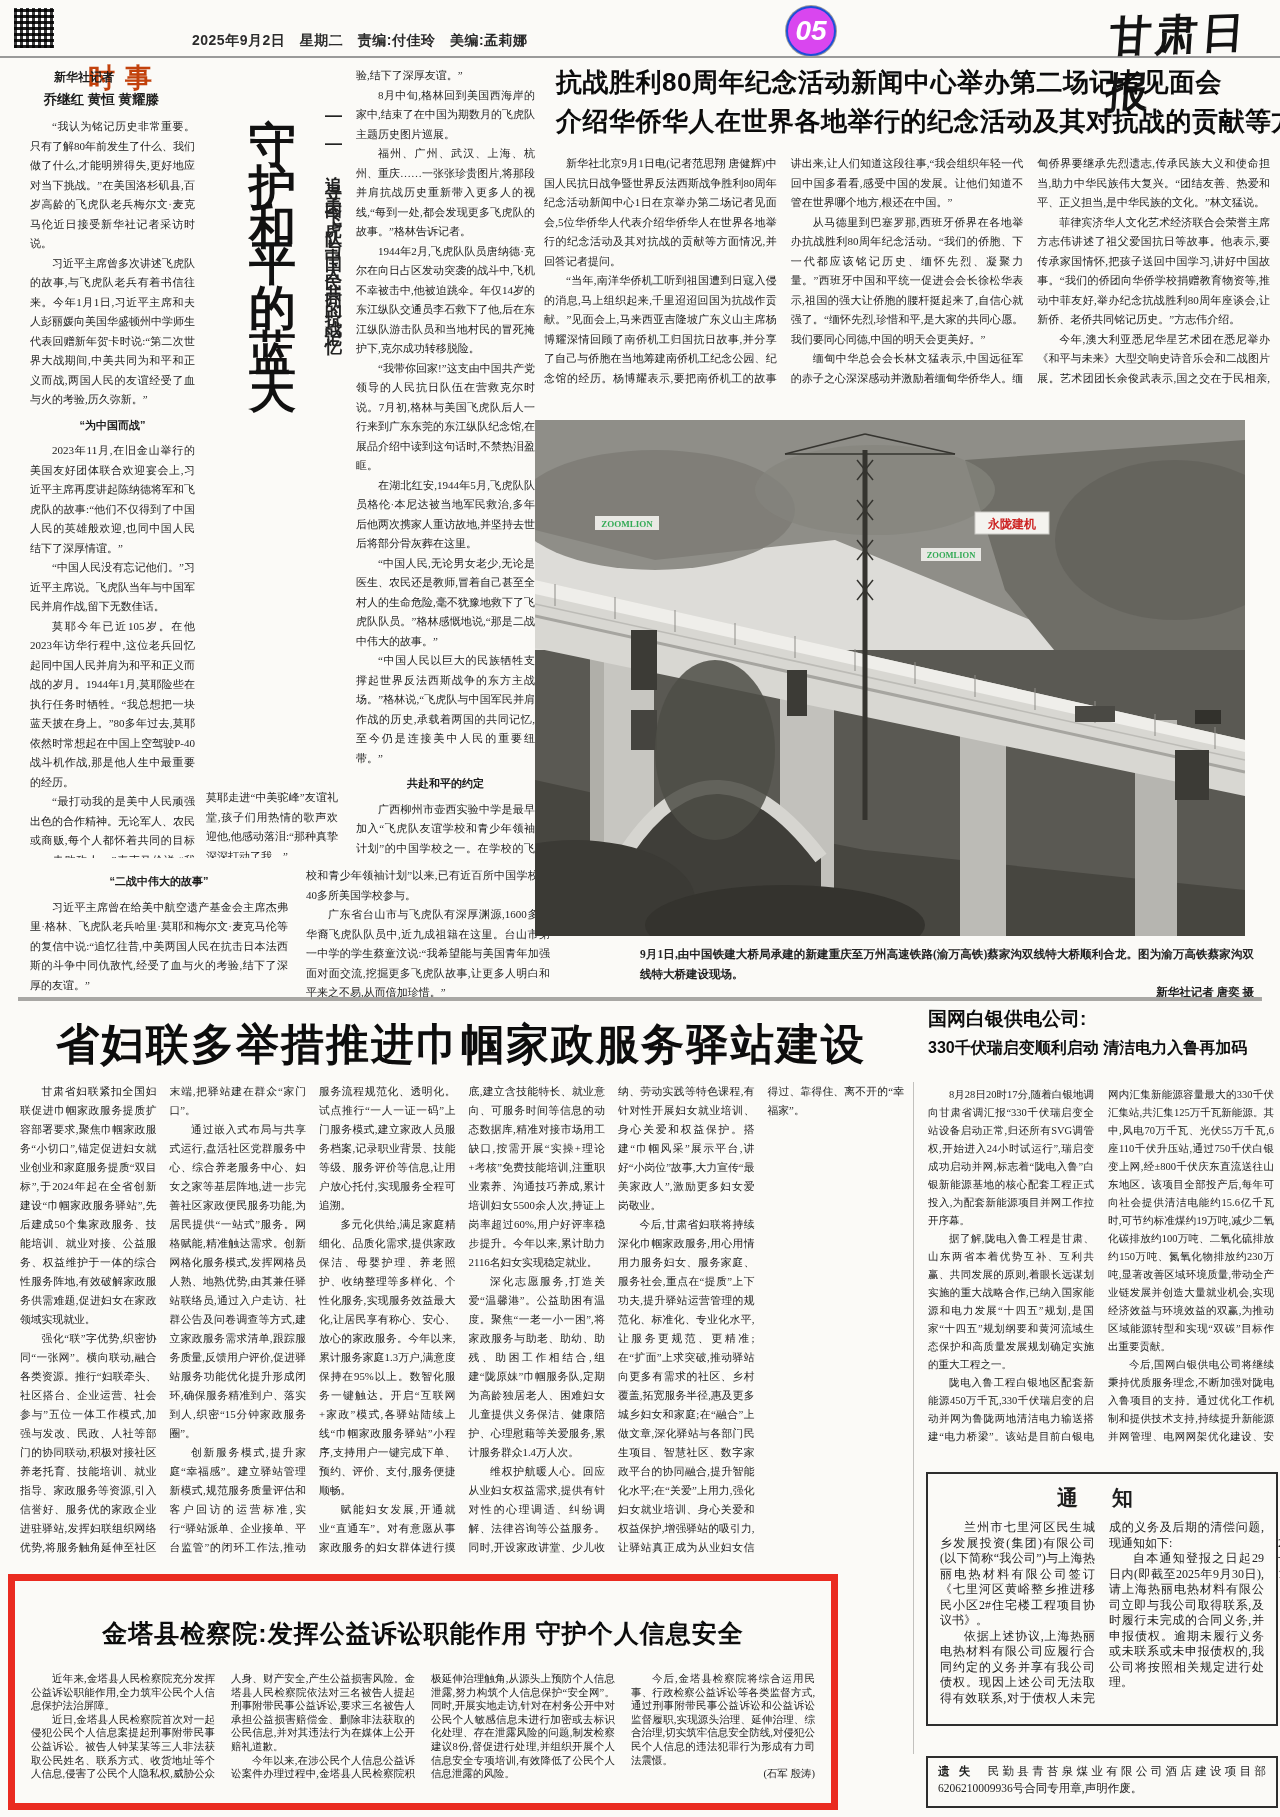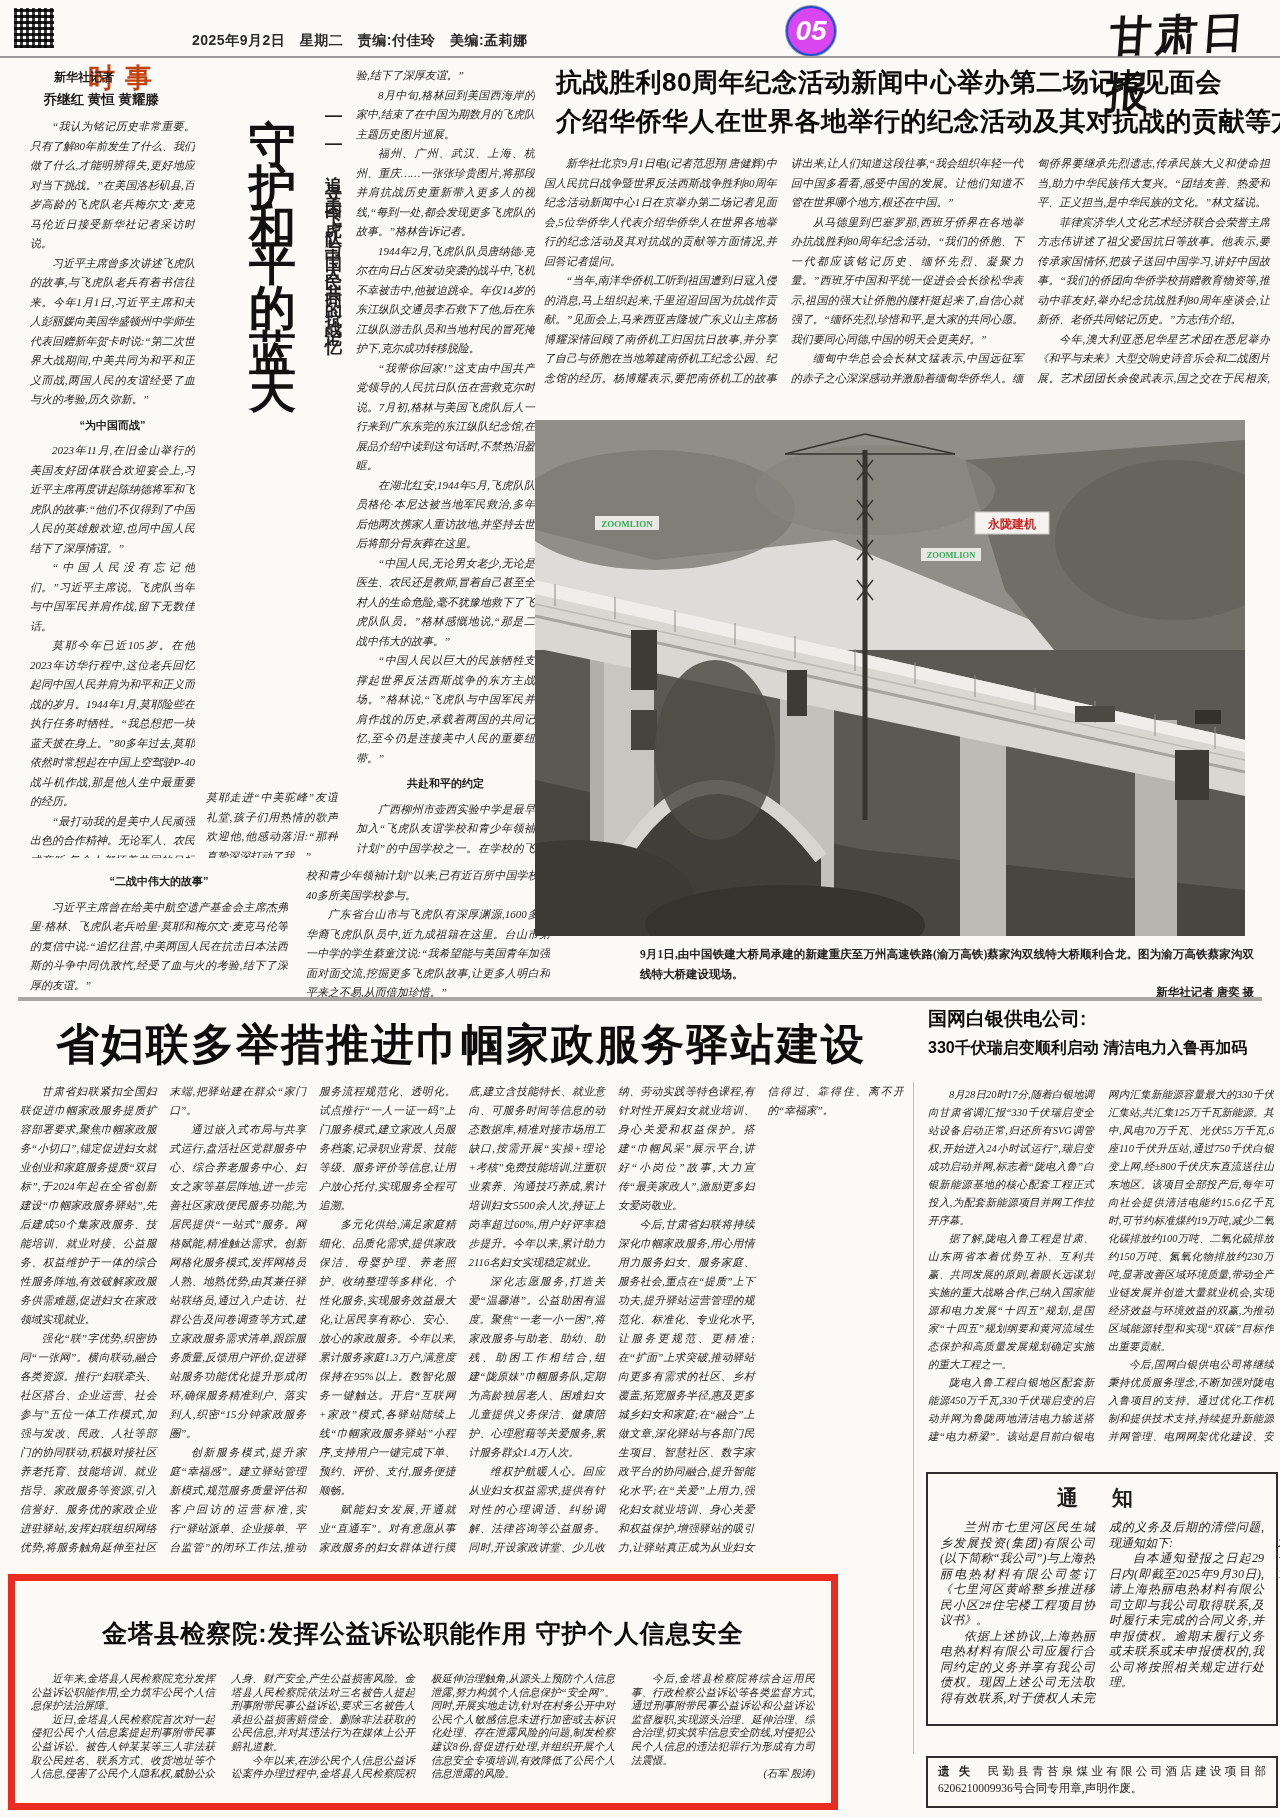--- a/index.html
+++ b/index.html
@@ -14,21 +14,21 @@
   .section-label{font-family:"Liberation Sans","DejaVu Sans",sans-serif;font-weight:900;
       font-size:27px;letter-spacing:10px;color:#c2410c;margin-top:48px;}
   .dateline{font-family:"Liberation Sans",sans-serif;font-size:14px;font-weight:700;color:#2b2b2b;letter-spacing:.5px;}
   .hrule{height:2px;background:#9a9a9a;}
   .pagenum{width:46px;height:46px;border-radius:50%;background:#d946ef;border:2px solid #1d4ed8;
       box-shadow:0 0 0 1px #9c9c9c;display:flex;align-items:center;justify-content:center;
       font-family:"Liberation Sans",sans-serif;font-weight:700;font-style:italic;font-size:28px;color:#fff;}
   .masthead{font-family:"Liberation Serif",serif;font-weight:900;font-size:42px;color:#131313;
       letter-spacing:4px;transform:skewX(-6deg) rotate(-2deg);}
   
-  .bp{margin:0;text-indent:2em;text-align:justify;font-style:italic;}
+  .bp{margin:0;text-indent:2em;text-align:justify;}
   .bp.c{text-indent:0;}
   .bp.r{text-align:right;text-indent:0;}
   .bp.b{text-indent:1em;font-weight:700;font-family:"Liberation Sans",sans-serif;}
   .subhead{font-family:"Liberation Sans",sans-serif;font-weight:700;text-align:center;margin:6px 0;}
   .bodytxt{font-size:11px;line-height:19.5px;overflow:hidden;}
   
   .ft-byline1{font-weight:700;font-size:12px;text-indent:2em;margin:2px 0;}
   .ft-byline2{font-weight:700;font-size:13.5px;font-family:"Liberation Sans",sans-serif;margin:2px 0 8px 0;text-indent:1em;}
   .vtitle{writing-mode:vertical-rl;text-orientation:upright;font-family:"Liberation Sans",sans-serif;
       font-weight:900;font-size:47px;letter-spacing:42px;color:#111;}

